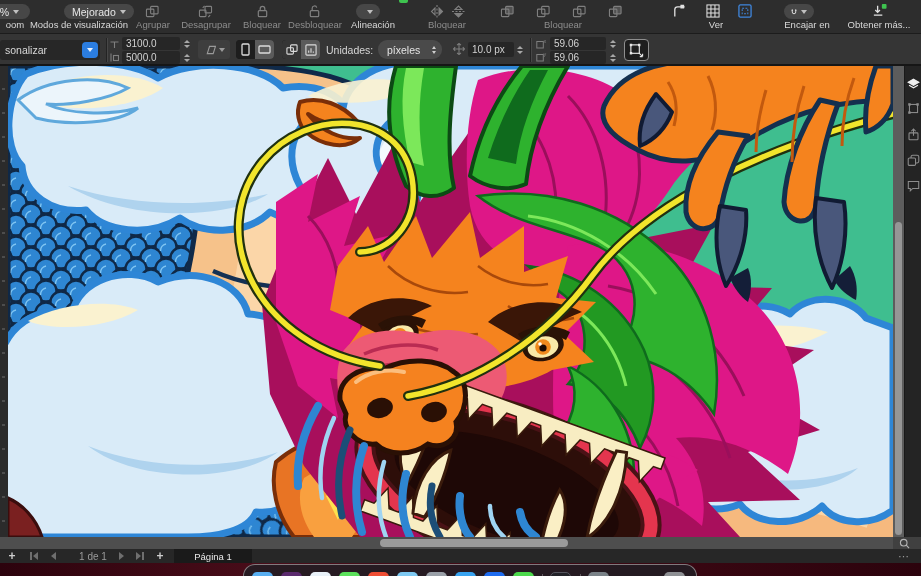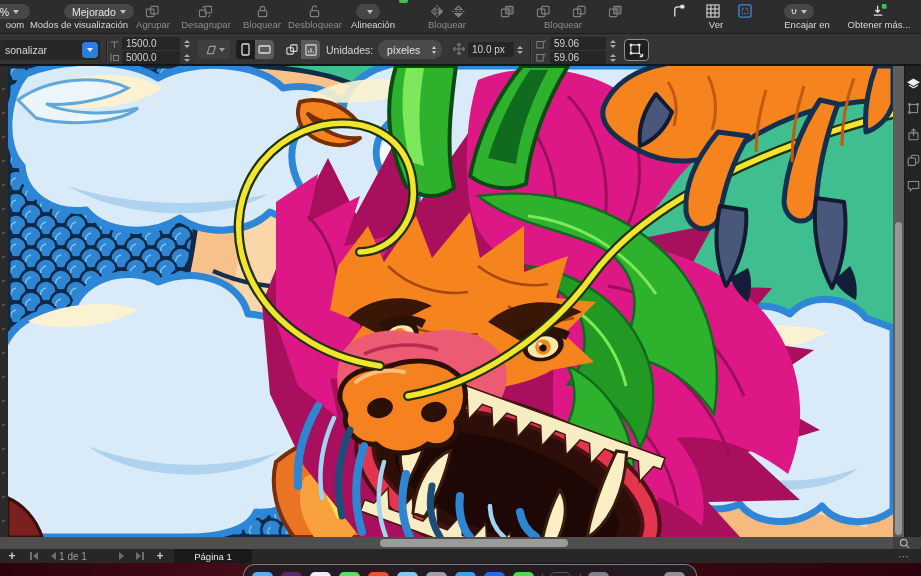--- a/index.html
+++ b/index.html
@@ -236,21 +236,21 @@
           <path d="M0.5 1 h8 M4.5 1 v6"></path>
         </svg>
     </div>
     <div class="ic" style="left:110px;top:19px;">
       <svg width="9" height="9" viewBox="0 0 9 9" fill="none" stroke="currentColor" stroke-width="1.1">
           <path d="M1 0.5 v8"></path>
           <rect x="3.5" y="2.5" width="5" height="5"></rect>
         </svg>
     </div>
     <div class="fld" style="left:122px;top:3px;width:58px;height:13px;">
-        <span>1500.0</span>
+        <span>3100.0</span>
       </div>
     <div class="fld" style="left:122px;top:17px;width:58px;height:13px;">
         <span>5000.0</span>
       </div>
     <div class="stp" style="left:182px;top:3px;height:13px;">
         <i class="up"></i>
         <i class="dn"></i>
       </div>
     <div class="stp" style="left:182px;top:17px;height:13px;">
         <i class="up"></i>
@@ -636,21 +636,21 @@
 
   <div class="pagebar">
     <div class="pb plus" style="left:4px;width:16px;">+</div>
     <div class="pb" style="left:26px;width:16px;gap:1px;">
         <span class="bar"></span>
         <span class="tri l"></span>
       </div>
     <div class="pb" style="left:46px;width:14px;">
         <span class="tri l"></span>
       </div>
-    <div class="pb" style="left:50px;width:46px;">1 de 1</div>
+    <div class="pb" style="left:70px;width:46px;">1 de 1</div>
     <div class="pb" style="left:114px;width:14px;">
         <span class="tri r"></span>
       </div>
     <div class="pb" style="left:132px;width:16px;gap:1px;">
         <span class="tri r"></span>
         <span class="bar"></span>
       </div>
     <div class="pb plus" style="left:152px;width:16px;">+</div>
     <div class="tab">
         <span>Página 1</span>

